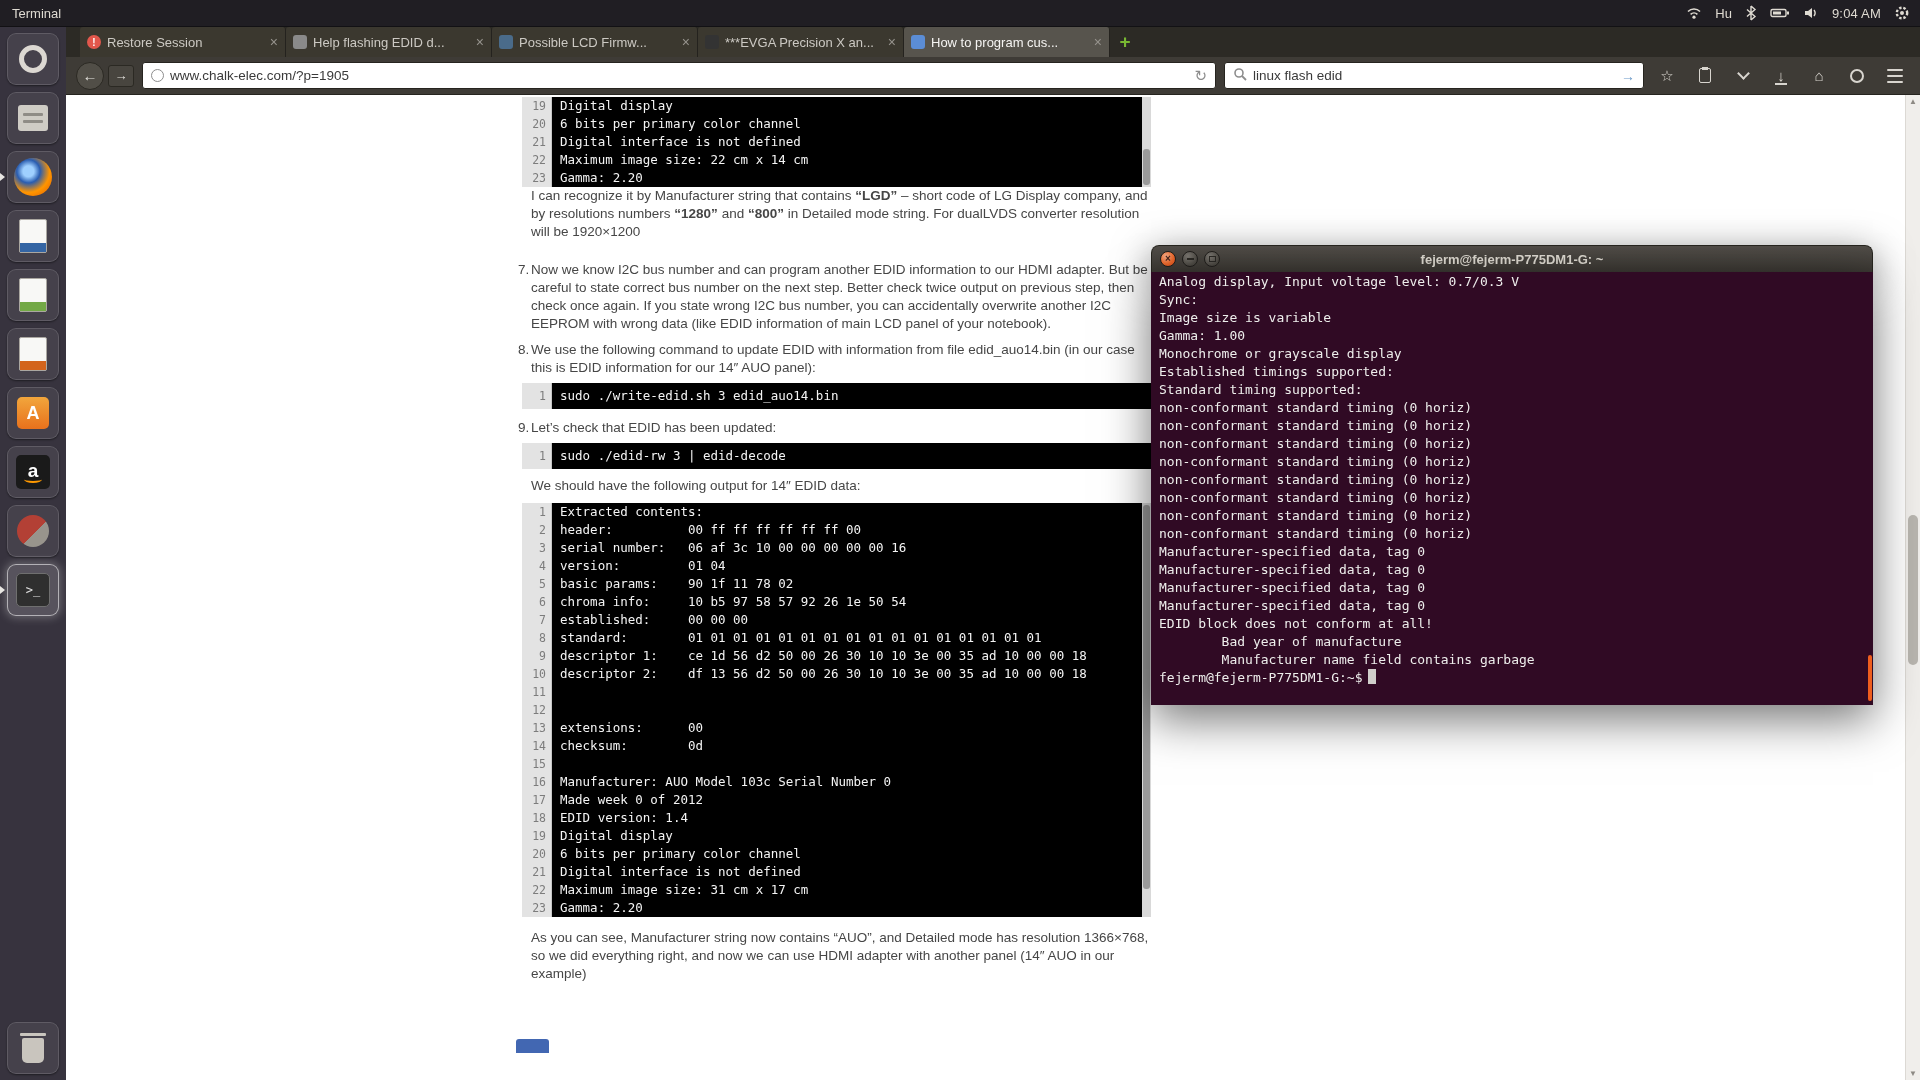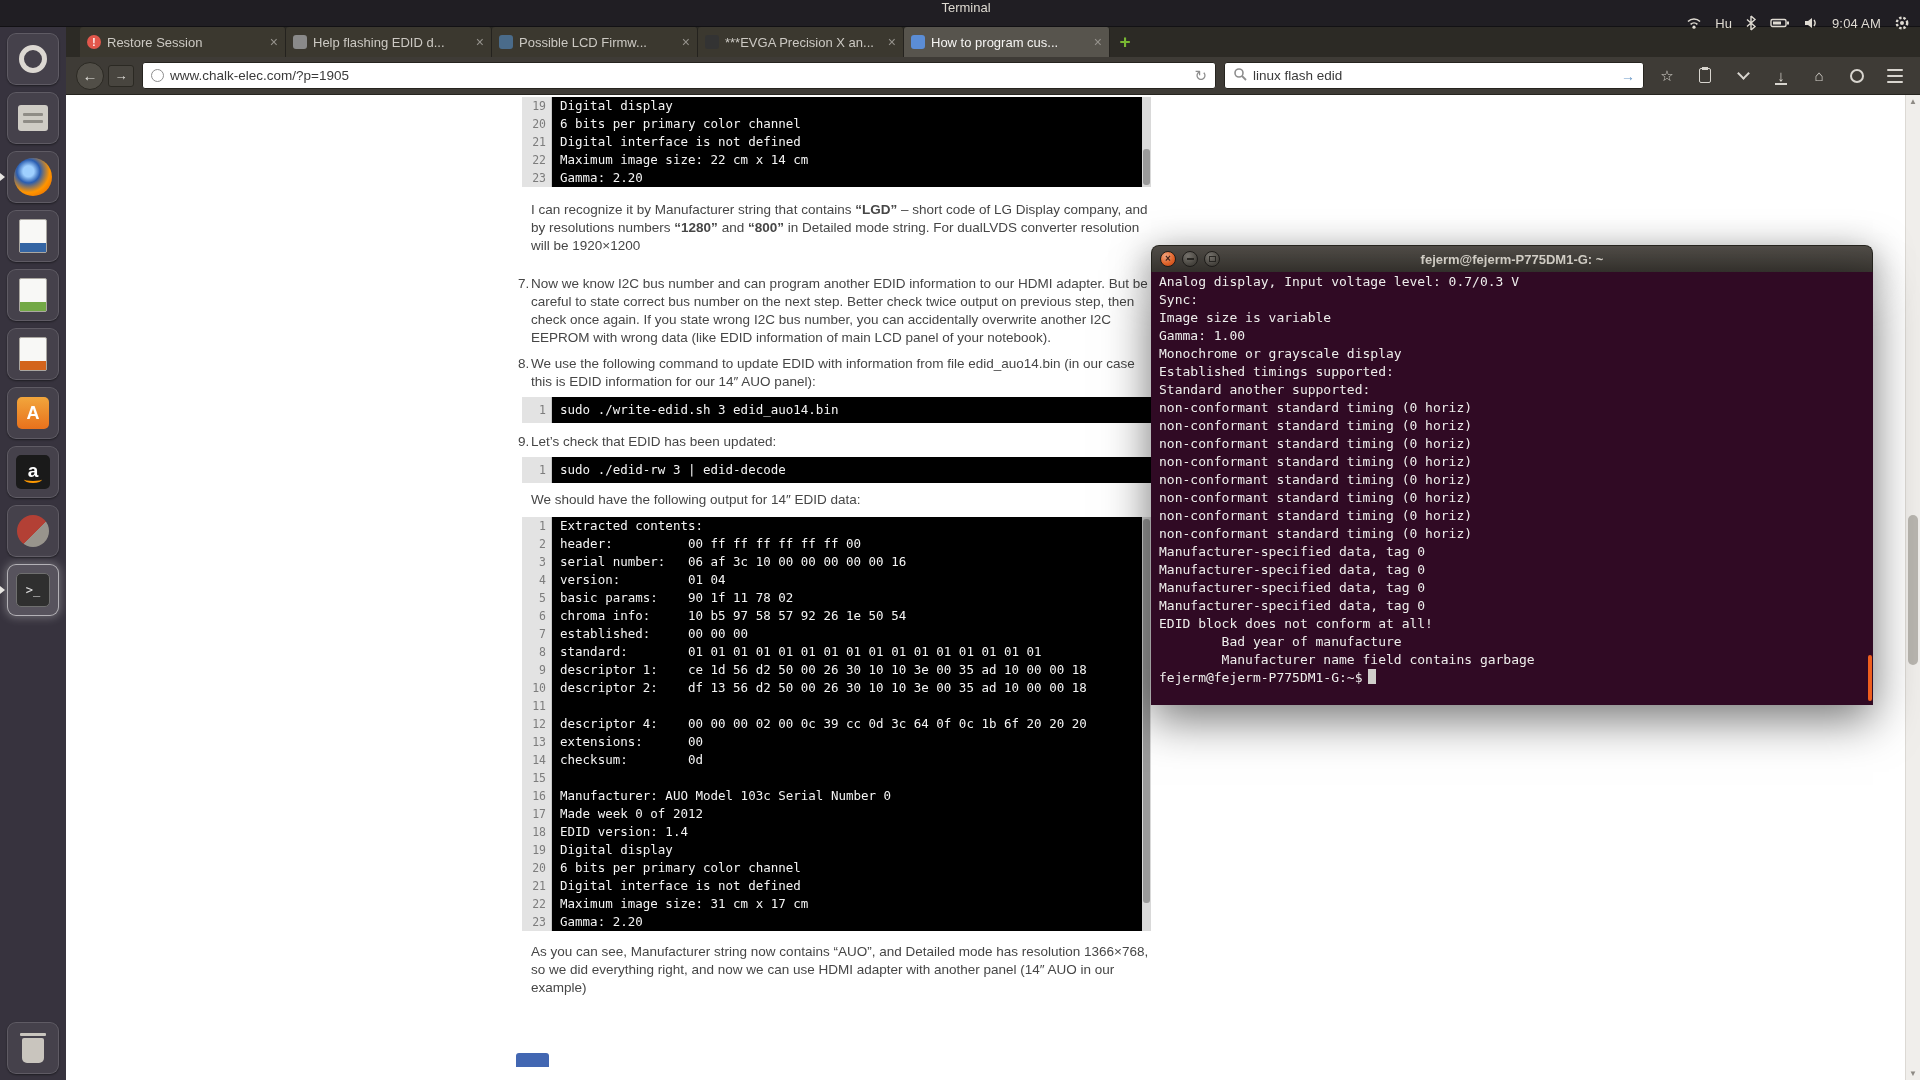--- a/index.html
+++ b/index.html
@@ -1,19 +1,19 @@
 <!DOCTYPE html>
 <html><head>
 <meta charset="utf-8">
 <style>
   * { margin:0; padding:0; box-sizing:border-box; }
   html,body { width:1920px; height:1080px; overflow:hidden; background:#1d1b20; font-family:"Liberation Sans",sans-serif; }
 
   
-  .menubar { position:absolute; top:0; left:0; width:1920px; height:27px; background:#201e23; color:#dfdbd2; display:flex; align-items:center; font-size:13px; z-index:50; border-bottom:1px solid #121114;flex-direction:column; }
+  .menubar { position:absolute; top:0; left:0; width:1920px; height:27px; background:#201e23; color:#dfdbd2; display:flex; align-items:center; font-size:13px; z-index:50; border-bottom:1px solid #121114; }
   .mb-app { margin-left:12px; }
   .mb-right { margin-left:auto; display:flex; align-items:center; gap:13px; margin-right:10px; }
   .mb-ico { display:flex; align-items:center; }
   .mb-ico svg { display:block; }
   .mb-clock { letter-spacing:.2px; }
 
   
   .launcher { position:absolute; top:27px; left:0; width:66px; height:1053px; background:#37333e; display:flex; flex-direction:column; align-items:center; padding:6px 0; gap:7px; z-index:40; }
   .tile { width:52px; height:52px; border-radius:9px; position:relative; display:flex; flex-direction:column; align-items:center; justify-content:center; background:rgba(255,255,255,.07); box-shadow:inset 0 0 0 1px rgba(255,255,255,.14), 0 1px 2px rgba(0,0,0,.45); flex:none; }
   .pip { position:absolute; left:-7px; top:22px; width:0; height:0; border-top:4px solid transparent; border-bottom:4px solid transparent; border-left:5px solid #e8e6e3; }
@@ -77,21 +77,21 @@
   .ps-thumb { position:absolute; left:2px; width:10px; top:420px; height:150px; background:#b8b5af; border-radius:5px; }
   .ps-arrow { position:absolute; left:0; width:14px; text-align:center; color:#8d8a84; font-size:8px; }
   .ps-up { top:2px; } .ps-down { bottom:2px; }
 
   .article { position:absolute; left:452px; top:2px; width:652px; color:#464646; }
   .p { margin-left:13px; width:622px; font-size:13.5px; line-height:18px; }
   .b { font-weight:bold; }
   .li { display:flex; width:640px; font-size:13.5px; line-height:18px; }
   .li .num { width:13px; flex:none; }
   .li .txt { flex:1; }
-  .mt6{margin-top:6px;} .mt8{margin-top:8px;} .mt10{margin-top:10px;} .mt12{margin-top:12px;} .mt14{margin-top:14px;} .mt20{margin-top:20px;} .mt56{margin-top:56px;}
+  .mt6{margin-top:6px;} .mt8{margin-top:8px;} .mt10{margin-top:10px;} .mt12{margin-top:12px;} .mt14{margin-top:0;} .mt20{margin-top:20px;} .mt56{margin-top:56px;}
 
   .codeblock { margin-left:4px; width:629px; background:#000; position:relative; font-family:"DejaVu Sans Mono",monospace; }
   .code-line { display:flex; height:18px; line-height:18px; }
   .cmd .code-line { height:26px; line-height:26px; }
   .ln { width:30px; flex:none; background:#e3e3e3; border-right:1px solid #c6c6c6; color:#7c7c7c; text-align:right; padding-right:5px; font-size:11.5px; }
   .ct { padding-left:8px; color:#f4f4f4; font-size:12.5px; white-space:pre; }
   .cb-scroll { position:absolute; right:0; top:0; bottom:0; width:9px; background:#d9d9d9; }
   .cb-thumb { position:absolute; right:1px; width:7px; background:#9a9a9a; border-radius:3px; }
   .share-partial { margin-left:-2px; width:33px; height:14px; background:#4267b2; border-radius:3px 3px 0 0; }
 
@@ -404,21 +404,20 @@
             <span class="ln">10</span>
             <span class="ct">descriptor 2:    df 13 56 d2 50 00 26 30 10 10 3e 00 35 ad 10 00 00 18</span>
           </div>
 
           <div class="code-line">
             <span class="ln">11</span>
           </div>
 
           <div class="code-line">
             <span class="ln">12</span>
-            <span class="ct">descriptor 4:    00 00 00 02 00 0c 39 cc 0d 3c 64 0f 0c 1b 6f 20 20 20</span>
           </div>
 
           <div class="code-line">
             <span class="ln">13</span>
             <span class="ct">extensions:      00</span>
           </div>
 
           <div class="code-line">
             <span class="ln">14</span>
             <span class="ct">checksum:        0d</span>
@@ -503,21 +502,21 @@
       <div class="t-line">Sync:</div>
 
       <div class="t-line">Image size is variable</div>
 
       <div class="t-line">Gamma: 1.00</div>
 
       <div class="t-line">Monochrome or grayscale display</div>
 
       <div class="t-line">Established timings supported:</div>
 
-      <div class="t-line">Standard another supported:</div>
+      <div class="t-line">Standard timing supported:</div>
 
       <div class="t-line">non-conformant standard timing (0 horiz)</div>
 
       <div class="t-line">non-conformant standard timing (0 horiz)</div>
 
       <div class="t-line">non-conformant standard timing (0 horiz)</div>
 
       <div class="t-line">non-conformant standard timing (0 horiz)</div>
 
       <div class="t-line">non-conformant standard timing (0 horiz)</div>

